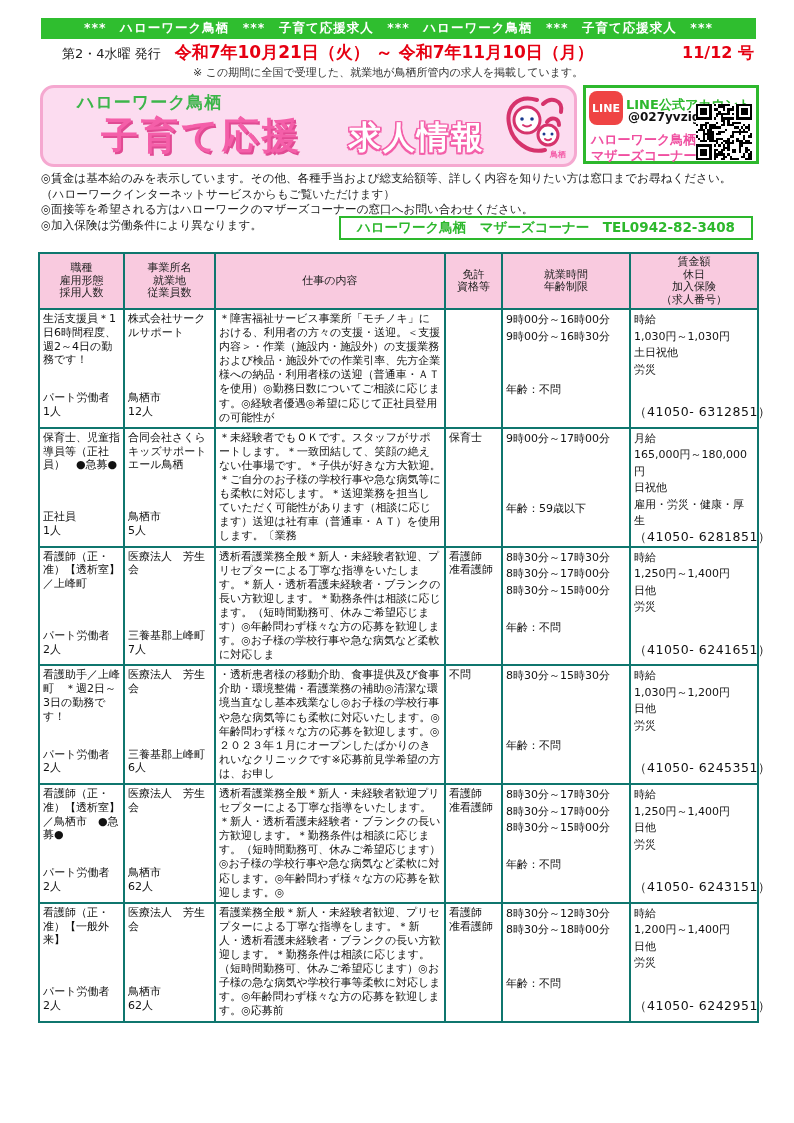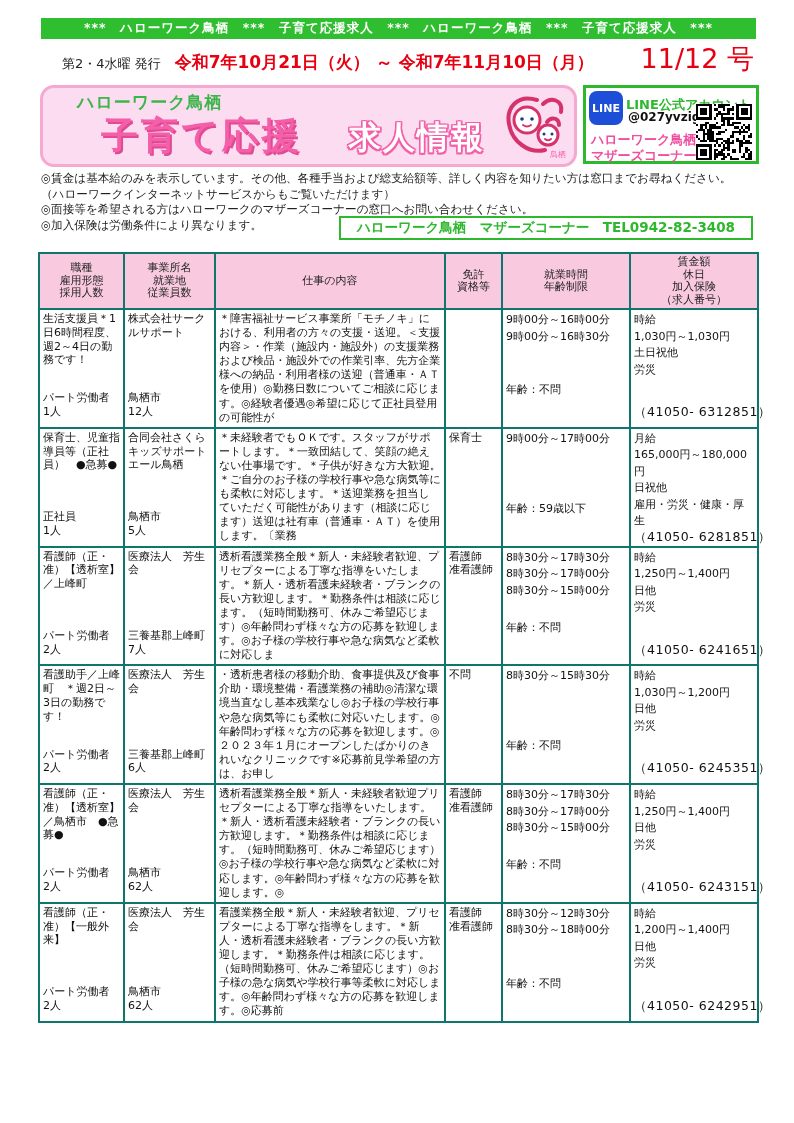--- a/index.html
+++ b/index.html
@@ -11,39 +11,39 @@
     color:#fff; font-weight:bold; font-size:12.5px; display:flex; align-items:center;
     justify-content:center; letter-spacing:1px; white-space:nowrap; }
   .banner.top { top:18px; }
   .banner.bottom { top:1072px; }
   .footer-page { position:absolute; top:1095px; left:0; width:794px; text-align:center;
     font-weight:bold; font-size:12px; color:#111;margin-left:11px; }
 
   .issue-line { position:absolute; top:41px; left:62px; width:696px; display:flex; align-items:baseline; }
   .issue-day { font-size:13px; color:#222; white-space:nowrap; }
   .period { color:#e60012; font-weight:bold; font-size:17px; margin-left:14px; white-space:nowrap; }
-  .issue-no { color:#e60012; font-weight:normal; font-size:27px; margin-left:auto; margin-right:4px; white-space:nowrap; }
+  .issue-no { color:#e60012; font-weight:bold; font-size:16px; margin-left:auto; margin-right:4px; white-space:nowrap; }
   .header-note { position:absolute; top:65px; left:193px; font-size:11px; color:#333; }
 
   .logo-box { position:absolute; left:40px; top:85px; width:537px; height:82px;
     background:#fcdcf0; border:3px solid #f5a8d0; border-radius:14px; }
   .logo-office { position:absolute; left:34px; top:3px; color:#3cb54a; font-weight:bold;
     font-size:17px; letter-spacing:1px; }
   .logo-title { position:absolute; left:58px; top:23px; font-size:37px; font-weight:bold;
     color:#f45fa9; letter-spacing:3px; text-shadow:2px 2px 0 #e14a93; white-space:nowrap; }
   .logo-sub { position:absolute; left:306px; top:28px; font-size:32px; font-weight:bold;
     color:#fff; letter-spacing:2px; white-space:nowrap;
     text-shadow:-1.5px -1.5px 0 #f45fa9, 1.5px -1.5px 0 #f45fa9, -1.5px 1.5px 0 #f45fa9,
       1.5px 1.5px 0 #f45fa9, 0 1.5px 0 #f45fa9, 0 -1.5px 0 #f45fa9, 1.5px 0 0 #f45fa9, -1.5px 0 0 #f45fa9; }
   .mascot { position:absolute; right:5px; top:6px; width:66px; height:66px; }
-  .mascot-label { position:absolute; right:8px; bottom:4px; font-size:8px; color:#f45fa9; font-weight:normal; }
+  .mascot-label { position:absolute; right:8px; bottom:4px; font-size:8px; color:#f45fa9; font-weight:bold; }
 
   .line-box { position:absolute; left:583px; top:85px; width:176px; height:79px;
     border:3px solid #2db82d; background:#fff; }
-  .line-icon { position:absolute; left:3px; top:3px; width:34px; height:34px; background:#1d4ed8;
+  .line-icon { position:absolute; left:3px; top:3px; width:34px; height:34px; background:#ef4444;
     border-radius:8px; color:#fff; font-weight:bold; font-size:11px; display:flex;
     align-items:center; justify-content:center; }
   .line-title { position:absolute; left:40px; top:8px; color:#2db82d; font-weight:bold; font-size:13px; white-space:nowrap; }
   .line-id { position:absolute; left:42px; top:22px; color:#111; font-weight:bold; font-size:12px; }
   .qr { position:absolute; right:2px; top:16px; width:60px; height:56px; }
   .line-pink1 { position:absolute; left:5px; top:43px; color:#f04fa0; font-weight:bold; font-size:13px; white-space:nowrap; }
   .line-pink2 { position:absolute; left:5px; top:59px; color:#f04fa0; font-weight:bold; font-size:13px; white-space:nowrap; }
 
   .notes { position:absolute; left:41px; top:171px; width:715px; font-size:11.6px;
     line-height:15.6px; color:#222; }
@@ -72,20 +72,21 @@
 
 <div class="page">
 
   <div class="banner top">***　ハローワーク鳥栖　***　子育て応援求人　***　ハローワーク鳥栖　***　子育て応援求人　***</div>
 
   <div class="issue-line">
     <span class="issue-day">第2・4水曜 発行</span>
     <span class="period">令和7年10月21日（火） ～ 令和7年11月10日（月）</span>
     <span class="issue-no">11/12 号</span>
   </div>
+  <div class="header-note">※ この期間に全国で受理した、就業地が鳥栖所管内の求人を掲載しています。</div>
 
   <div class="logo-box">
     <div class="logo-office">ハローワーク鳥栖</div>
     <div class="logo-title">子育て応援</div>
     <div class="logo-sub">求人情報</div>
     <svg class="mascot" viewBox="0 0 66 66">
       <g fill="none" stroke="#d6336c" stroke-width="4" stroke-linecap="round">
         <path d="M34 6 C 14 0, 3 14, 6 30 C 9 48, 26 60, 42 56"></path>
         <path d="M40 10 C 48 2, 60 6, 58 18"></path>
       </g>

